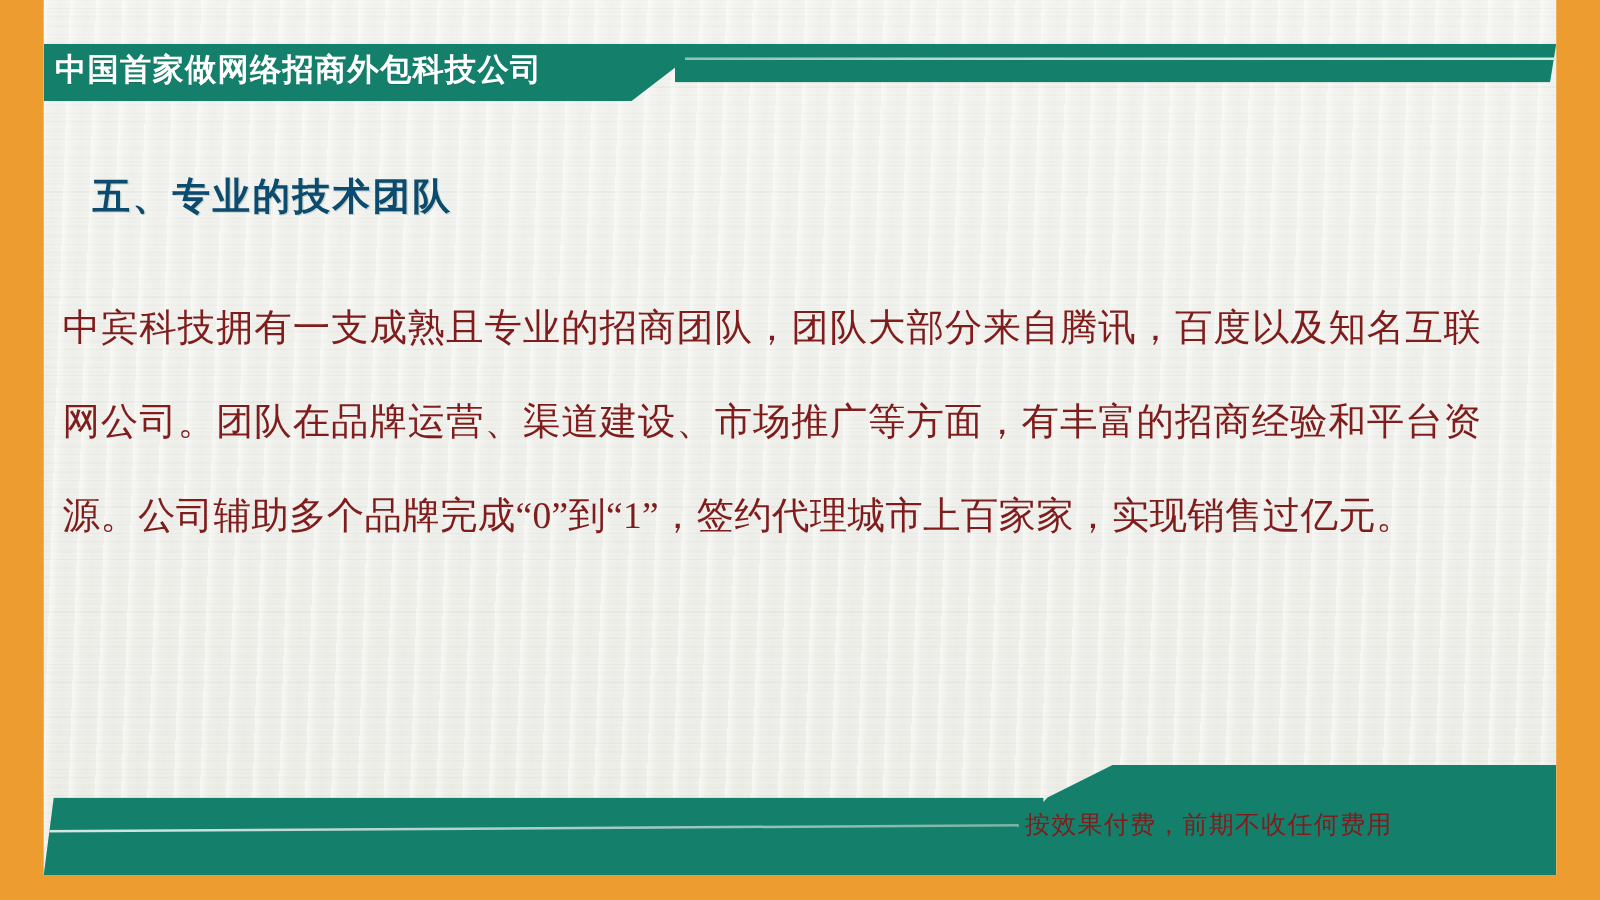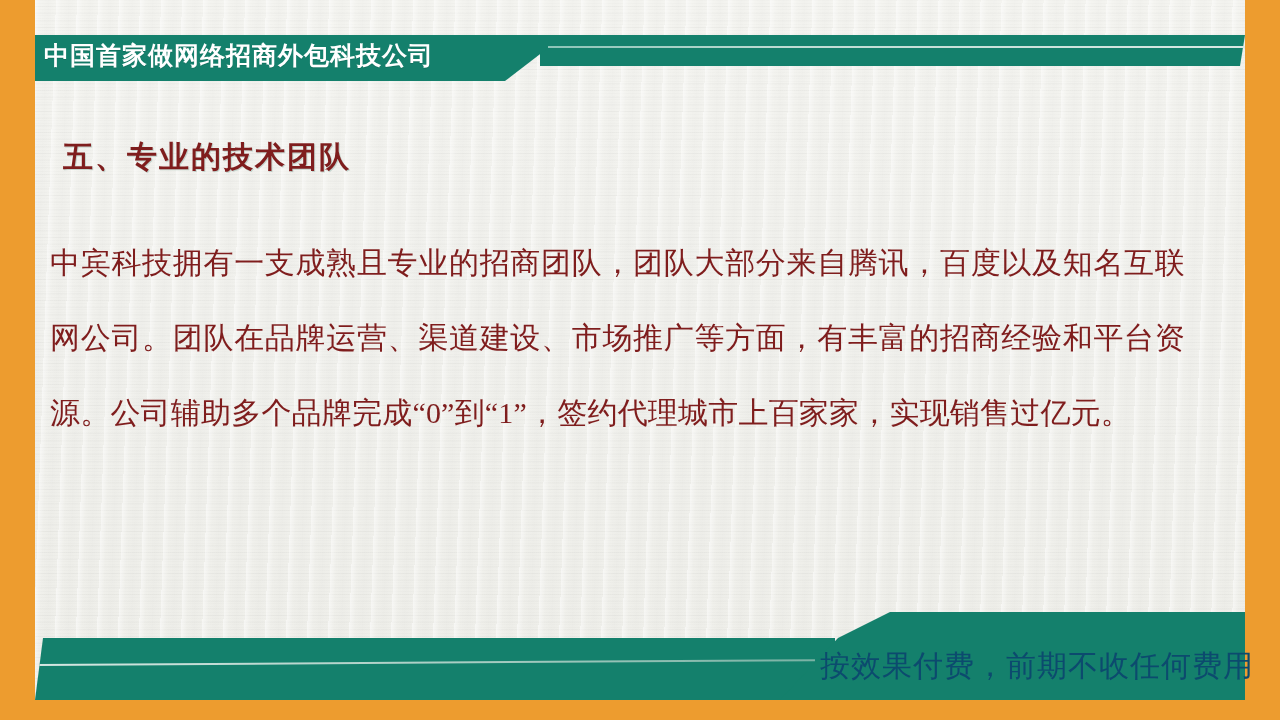--- a/index.html
+++ b/index.html
@@ -98,25 +98,25 @@
     font-weight:bold;
     color:#FFFFFF;
     letter-spacing:1px;
     white-space:nowrap;
     text-shadow:0 1px 0 rgba(0,0,0,0.12);
   }
 
   
   .section-title{
     position:absolute;
-    left:63px;
+    left:74px;
     top:137px;
     font-size:30px;
     font-weight:bold;
-    color:#7f1d1d;
+    color:#0c4a6e;
     letter-spacing:2px;
     white-space:nowrap;
     text-shadow:1px 1px 0 rgba(160,190,180,0.55);
   }
 
   
   .body-copy{
     position:absolute;
     left:50px;
     top:225px;
@@ -164,22 +164,22 @@
     top:-26px;
     width:465px;
     height:88px;
     background:#14806C;
     clip-path: polygon(58px 26px, 110px 0, 465px 0, 465px 88px, 0 88px);
   }
   .footer-text{
     position:absolute;
     left:820px;
     top:646px;
-    font-size:30px;
-    color:#0c4a6e;
+    font-size:20px;
+    color:#7f1d1d;
     letter-spacing:1px;
     white-space:nowrap;
   }
 </style>
 </head>
 <body>
 
 <div class="slide">
 
   <div class="paper"></div>

